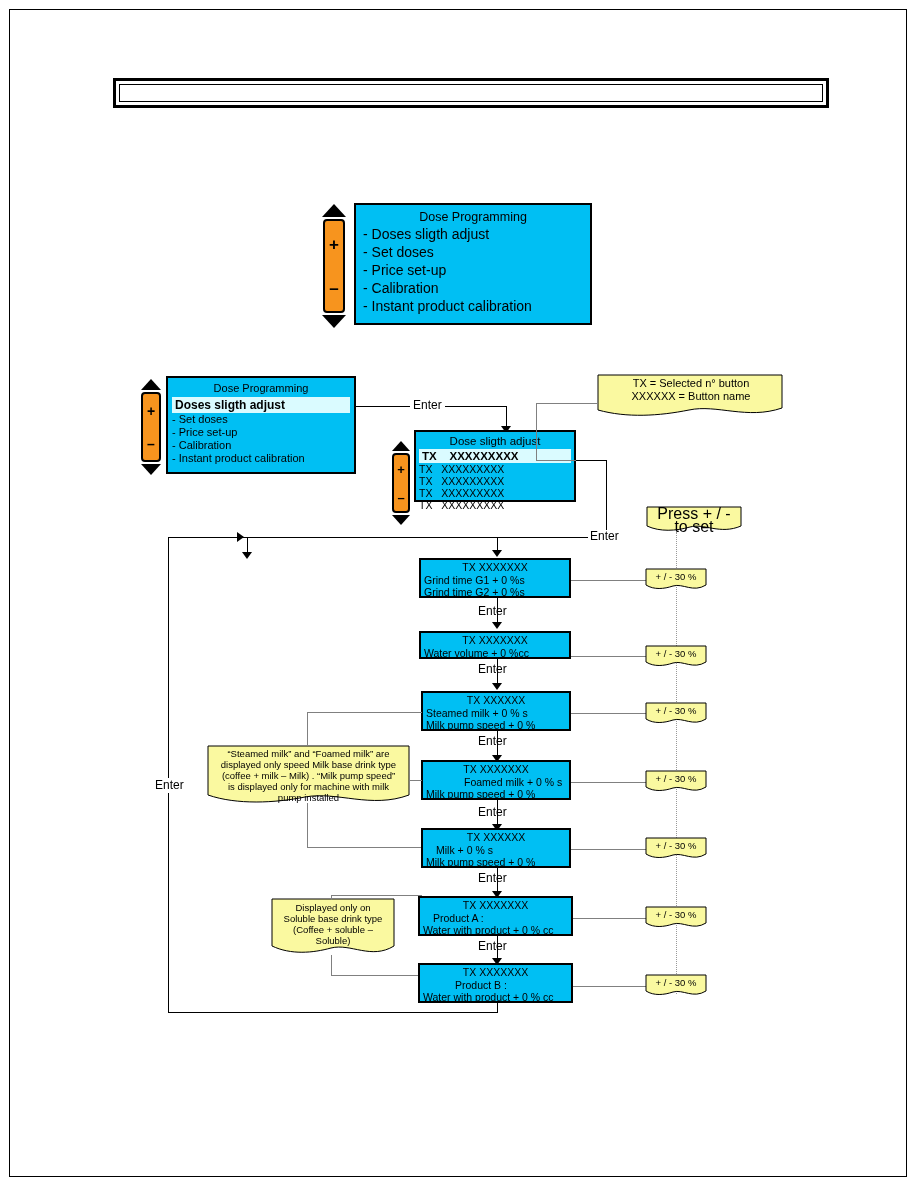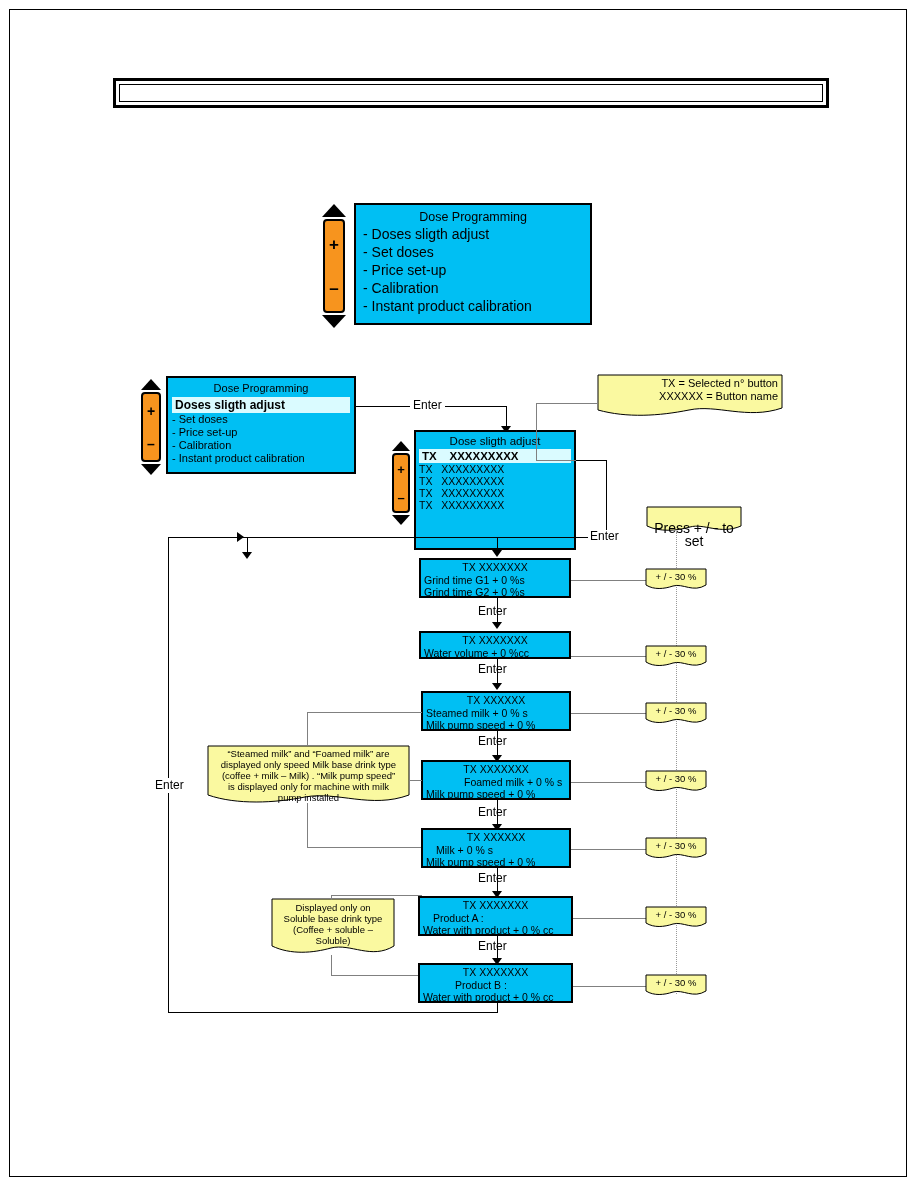--- a/index.html
+++ b/index.html
@@ -153,21 +153,21 @@
 
 <div class="scroller" style="left:389px;top:441px;height:84px;">
   <div class="tri up" style="border-left-width:9px;border-right-width:9px;border-bottom-width:10px;"></div>
   <div class="bar" style="height:60px;margin:2px 3px;width:18px;">
     <span class="pl" style="font-size:13px;">+</span>
     <span class="mi" style="font-size:13px;">–</span>
   </div>
   <div class="tri dn" style="border-left-width:9px;border-right-width:9px;border-top-width:10px;"></div>
 </div>
 
-<div class="lcd" style="left:414px;top:430px;width:162px;height:120px;padding:2px 3px;">
+<div class="lcd" style="left:414px;top:430px;width:162px;height:72px;padding:2px 3px;">
   <div class="ttl" style="font-size:11.5px;line-height:15px;">Dose sligth adjust</div>
   <div class="rowb" style="font-size:11.5px;line-height:14px;">
     <span class="hl">
       <span>TX</span>
       &nbsp;&nbsp;
       <span>XXXXXXXXX</span>
     </span>
   </div>
   <div class="row" style="font-size:10.5px;line-height:12px;">
     <span>TX</span>
@@ -184,35 +184,35 @@
   <div class="row" style="font-size:10.5px;line-height:12px;">
     <span>TX</span>
     &nbsp;&nbsp;<span>XXXXXXXXX</span>
   </div>
 </div>
 
 <div class="note" style="left:597px;top:374px;width:186px;height:45px;">
   <svg width="186" height="45" viewBox="0 0 186 45">
     <path d="M1,1 L185,1 L185,34 C150,46 120,30 92,36 C62,42 30,44 1,36 Z" fill="#FAF9A0" stroke="#000" stroke-width="1"></path>
   </svg>
-  <div class="txt" style="text-align:right;padding-left:7px;">
+  <div class="txt" style="text-align:center;padding-left:7px;">
     <div>TX = Selected  n° button</div>
     <div>XXXXXX = Button name</div>
   </div>
 </div>
 
 <div class="hg" style="left:536px;top:403px;width:62px;"></div>
 <div class="vg" style="left:536px;top:403px;height:57px;"></div>
 <div class="hg" style="left:536px;top:460px;width:40px;"></div>
 
 <div class="note small" style="left:646px;top:506px;width:96px;height:28px;">
   <svg width="96" height="28" viewBox="0 0 96 28">
     <path d="M1,1 L95,1 L95,20 C74,29 58,17 44,21 C30,25 14,26 1,20 Z" fill="#FAF9A0" stroke="#000" stroke-width="1"></path>
   </svg>
-  <div class="txt" style="font-size:14px;padding-top:16px;">Press + / - to set</div>
+  <div class="txt" style="font-size:16px;padding-top:1px;">Press + / - to set</div>
 </div>
 
 <div class="vdot" style="left:676px;top:532px;height:462px;"></div>
 
 <div class="v" style="left:606px;top:460px;height:77px;"></div>
 <div class="h" style="left:576px;top:460px;width:31px;"></div>
 <div class="lbl" style="left:588px;top:530px;padding:0 2px;">Enter</div>
 <div class="h" style="left:168px;top:537px;width:420px;"></div>
 <div class="arrow-rt" style="left:237px;top:532px;"></div>
 <div class="v" style="left:247px;top:537px;height:18px;"></div>

